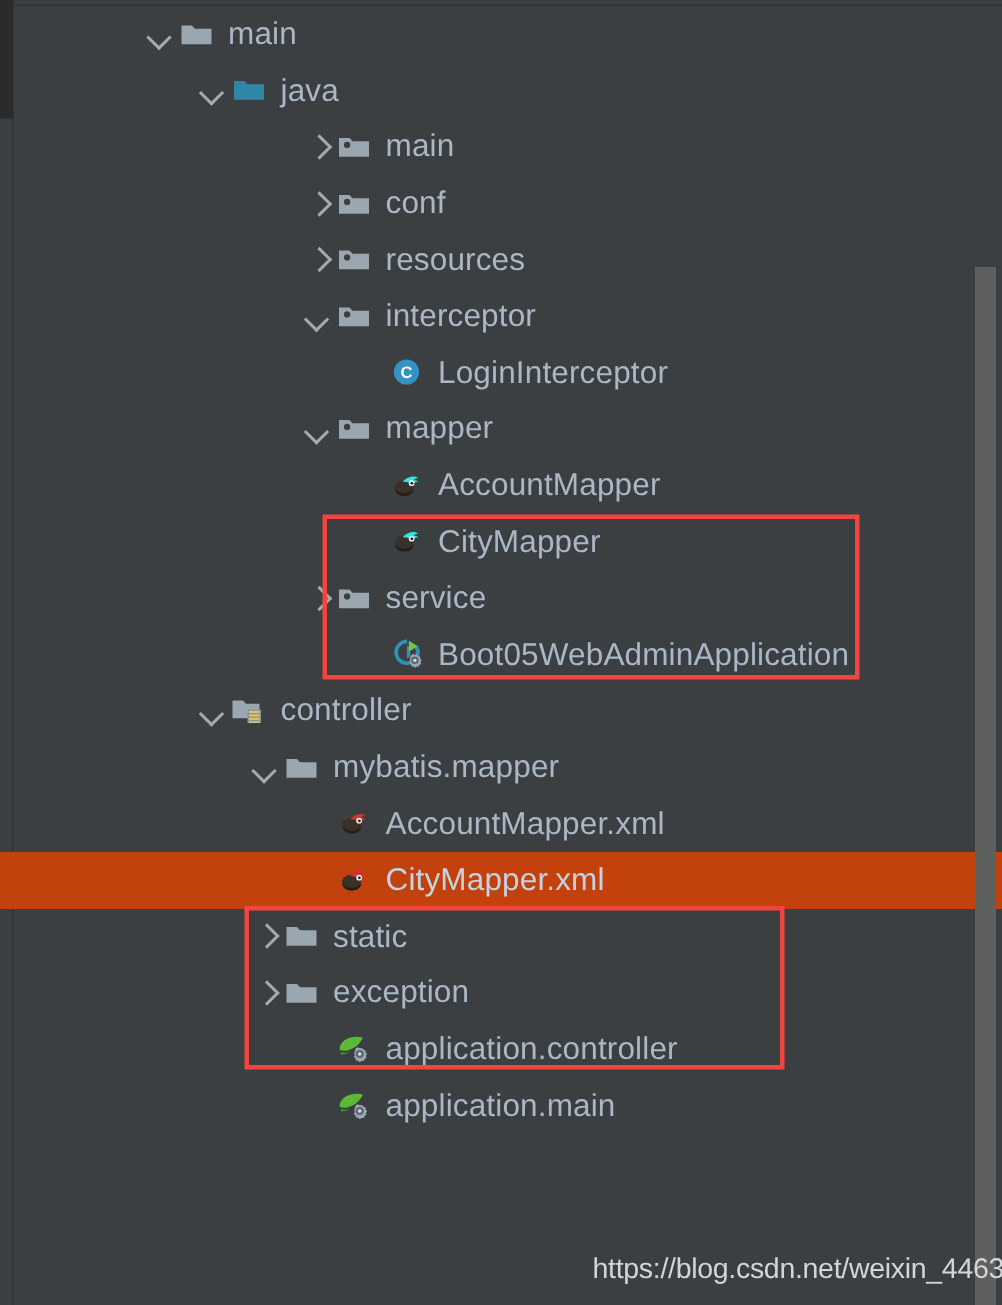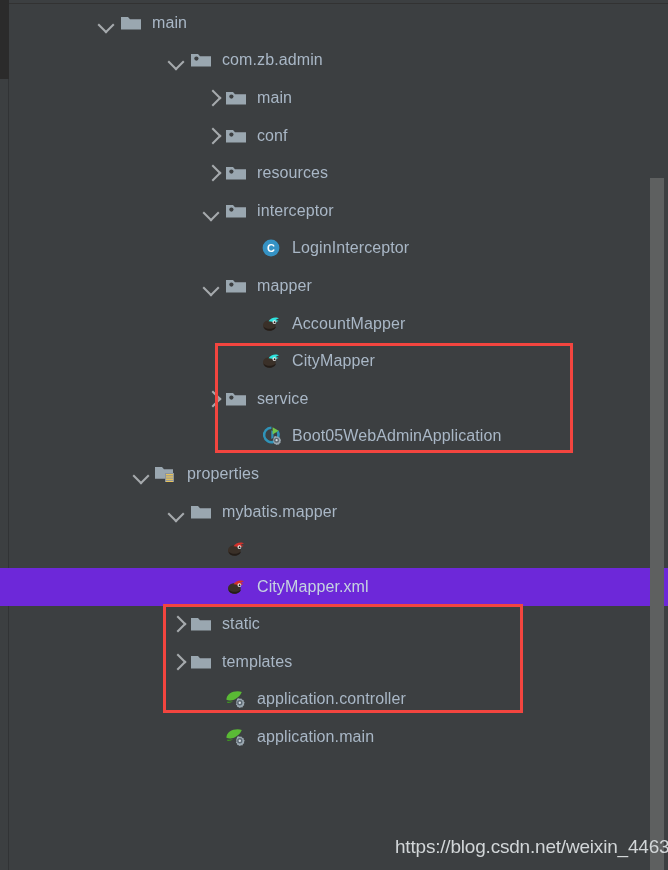--- a/index.html
+++ b/index.html
@@ -34,23 +34,23 @@
   .rows {
     position:absolute; left:0; top:4px; width:668px;
   }
   .row {
     position:relative;
     height:37.6px;
     display:flex;
     align-items:center;
     white-space:nowrap;
   }
-  .row.selected { background:#6d28d9; }
+  .row.selected { background:#c2410c; }
   .row-label {
-    font-size:16px;
+    font-size:21px;
     color:#a9b7c6;
     letter-spacing:0.1px;
     line-height:1;
   }
   .row.selected .row-label { color:#c5d3e0; }
 
   
   .chev {
     width:22px; height:22px;
     flex:none;
@@ -133,29 +133,28 @@
         <div class="gap" style="width: 96px;"></div>
         <div class="chev down"></div>
         <div class="icon">
           <svg width="26" height="26" viewBox="0 0 26 26">
             <path d="M3 7h7l2 2.2h11v10.3H3z" fill="#9aa7b0"></path>
           </svg>
         </div>
         <span class="row-label">main</span>
       </div>
       <div class="row">
-        <div class="gap" style="width: 166px;"></div>
-        <div class="chev down"></div>
-        <div class="icon">
-          <svg width="26" height="26" viewBox="0 0 26 26">
-            <path d="M3 7h7l2 2.2h11v10.3H3z" fill="#9aa7b0"></path>
-            <circle cx="8.4" cy="11.6" r="2.1" fill="#3c3f41"></circle>
-          </svg>
-        </div>
-        <span class="row-label">com.zb.admin</span>
+        <div class="gap" style="width: 131px;"></div>
+        <div class="chev down"></div>
+        <div class="icon">
+          <svg width="26" height="26" viewBox="0 0 26 26">
+            <path d="M3 7h7l2 2.2h11v10.3H3z" fill="#2f87a8"></path>
+          </svg>
+        </div>
+        <span class="row-label">java</span>
       </div>
       <div class="row">
         <div class="gap" style="width: 201px;"></div>
         <div class="chev right"></div>
         <div class="icon">
           <svg width="26" height="26" viewBox="0 0 26 26">
             <path d="M3 7h7l2 2.2h11v10.3H3z" fill="#9aa7b0"></path>
             <circle cx="8.4" cy="11.6" r="2.1" fill="#3c3f41"></circle>
           </svg>
         </div>
@@ -276,21 +275,21 @@
         <div class="icon">
           <svg width="26" height="26" viewBox="0 0 26 26">
             <path d="M2 6h7l2 2.2h9v9.6H2z" fill="#9aa7b0"></path>
             <rect x="12" y="12" width="9" height="9" fill="#8d959c"></rect>
             <rect x="13" y="13" width="7" height="1.3" fill="#e8c35a"></rect>
             <rect x="13" y="15.3" width="7" height="1.3" fill="#e8c35a"></rect>
             <rect x="13" y="17.6" width="7" height="1.3" fill="#e8c35a"></rect>
             <rect x="13" y="19.9" width="7" height="1.1" fill="#e8c35a"></rect>
           </svg>
         </div>
-        <span class="row-label">properties</span>
+        <span class="row-label">controller</span>
       </div>
       <div class="row">
         <div class="gap" style="width: 166px;"></div>
         <div class="chev down"></div>
         <div class="icon">
           <svg width="26" height="26" viewBox="0 0 26 26">
             <path d="M3 7h7l2 2.2h11v10.3H3z" fill="#9aa7b0"></path>
           </svg>
         </div>
         <span class="row-label">mybatis.mapper</span>
@@ -300,20 +299,21 @@
         <div class="chev none"></div>
         <div class="icon">
           <svg width="26" height="26" viewBox="0 0 26 26">
             <path d="M5 14.5c0-3.2 2.8-5.3 6.3-5.3 3.6 0 6.4 2.2 6.4 5.1 0 3.1-2.9 5.4-6.6 5.4C7.8 19.7 5 17.6 5 14.5z" fill="#3a3028"></path>
             <path d="M5.4 15.4c0.6 2.6 3.2 4.3 6.3 4.3 3.3 0 5.8-1.8 6.2-4.3-1.6 1.6-4 2.4-6.3 2.4s-4.7-0.8-6.2-2.4z" fill="#241d18"></path>
             <path d="M10.5 10.2c1.4-2 4.3-3.6 7-3.6 1.6 0 2.6 0.4 3.4 1-1.3 0.2-2.5 0.8-3.3 1.6 1.2-0.1 2.3 0.2 3.1 0.8-1.5 0.3-2.8 1-3.7 2-1.5-1.2-3.9-1.9-6.5-1.8z" fill="#d3322c"></path>
             <circle cx="16.4" cy="11.1" r="1.9" fill="#f2f2f2"></circle>
             <circle cx="16.6" cy="11.2" r="0.95" fill="#1c1c1c"></circle>
           </svg>
         </div>
+        <span class="row-label">AccountMapper.xml</span>
       </div>
       <div class="row selected">
         <div class="gap" style="width: 201px;"></div>
         <div class="chev none"></div>
         <div class="icon">
           <svg width="26" height="26" viewBox="0 0 26 26">
             <path d="M5 14.5c0-3.2 2.8-5.3 6.3-5.3 3.6 0 6.4 2.2 6.4 5.1 0 3.1-2.9 5.4-6.6 5.4C7.8 19.7 5 17.6 5 14.5z" fill="#3a3028"></path>
             <path d="M5.4 15.4c0.6 2.6 3.2 4.3 6.3 4.3 3.3 0 5.8-1.8 6.2-4.3-1.6 1.6-4 2.4-6.3 2.4s-4.7-0.8-6.2-2.4z" fill="#241d18"></path>
             <path d="M10.5 10.2c1.4-2 4.3-3.6 7-3.6 1.6 0 2.6 0.4 3.4 1-1.3 0.2-2.5 0.8-3.3 1.6 1.2-0.1 2.3 0.2 3.1 0.8-1.5 0.3-2.8 1-3.7 2-1.5-1.2-3.9-1.9-6.5-1.8z" fill="#d3322c"></path>
             <circle cx="16.4" cy="11.1" r="1.9" fill="#f2f2f2"></circle>
@@ -333,21 +333,21 @@
         <span class="row-label">static</span>
       </div>
       <div class="row">
         <div class="gap" style="width: 166px;"></div>
         <div class="chev right"></div>
         <div class="icon">
           <svg width="26" height="26" viewBox="0 0 26 26">
             <path d="M3 7h7l2 2.2h11v10.3H3z" fill="#9aa7b0"></path>
           </svg>
         </div>
-        <span class="row-label">templates</span>
+        <span class="row-label">exception</span>
       </div>
       <div class="row">
         <div class="gap" style="width: 201px;"></div>
         <div class="chev none"></div>
         <div class="icon">
           <svg width="26" height="26" viewBox="0 0 26 26">
             <path d="M3.4 13.8C3.4 8.6 8.6 5.2 14.6 5.2c1.6 0 3 0.2 4.2 0.7-1.6 4.1-5.5 7.3-10 8.4-2 0.5-3.8 0.3-5.4-0.5z" fill="#5aba35"></path>
             <path d="M4.3 15.4c1.7 0.6 3.7 0.5 5.7-0.1-1.6 1.3-3.7 1.9-5.7 1.6z" fill="#3f9a22"></path>
             <path d="M14.2 12.8l1.4-0.6 1.3 0.6 1.4-0.2 0.9 1.1 1.4 0.4 0.1 1.4 1 1.1-0.7 1.3 0.2 1.4-1.2 0.8-0.6 1.3-1.4-0.1-1.2 0.8-1.1-0.9-1.4-0.2-0.3-1.4-1.1-1 0.6-1.3-0.3-1.4z" fill="#9aa7b0"></path>
             <circle cx="16.8" cy="16.7" r="2.7" fill="#5b6771"></circle>

